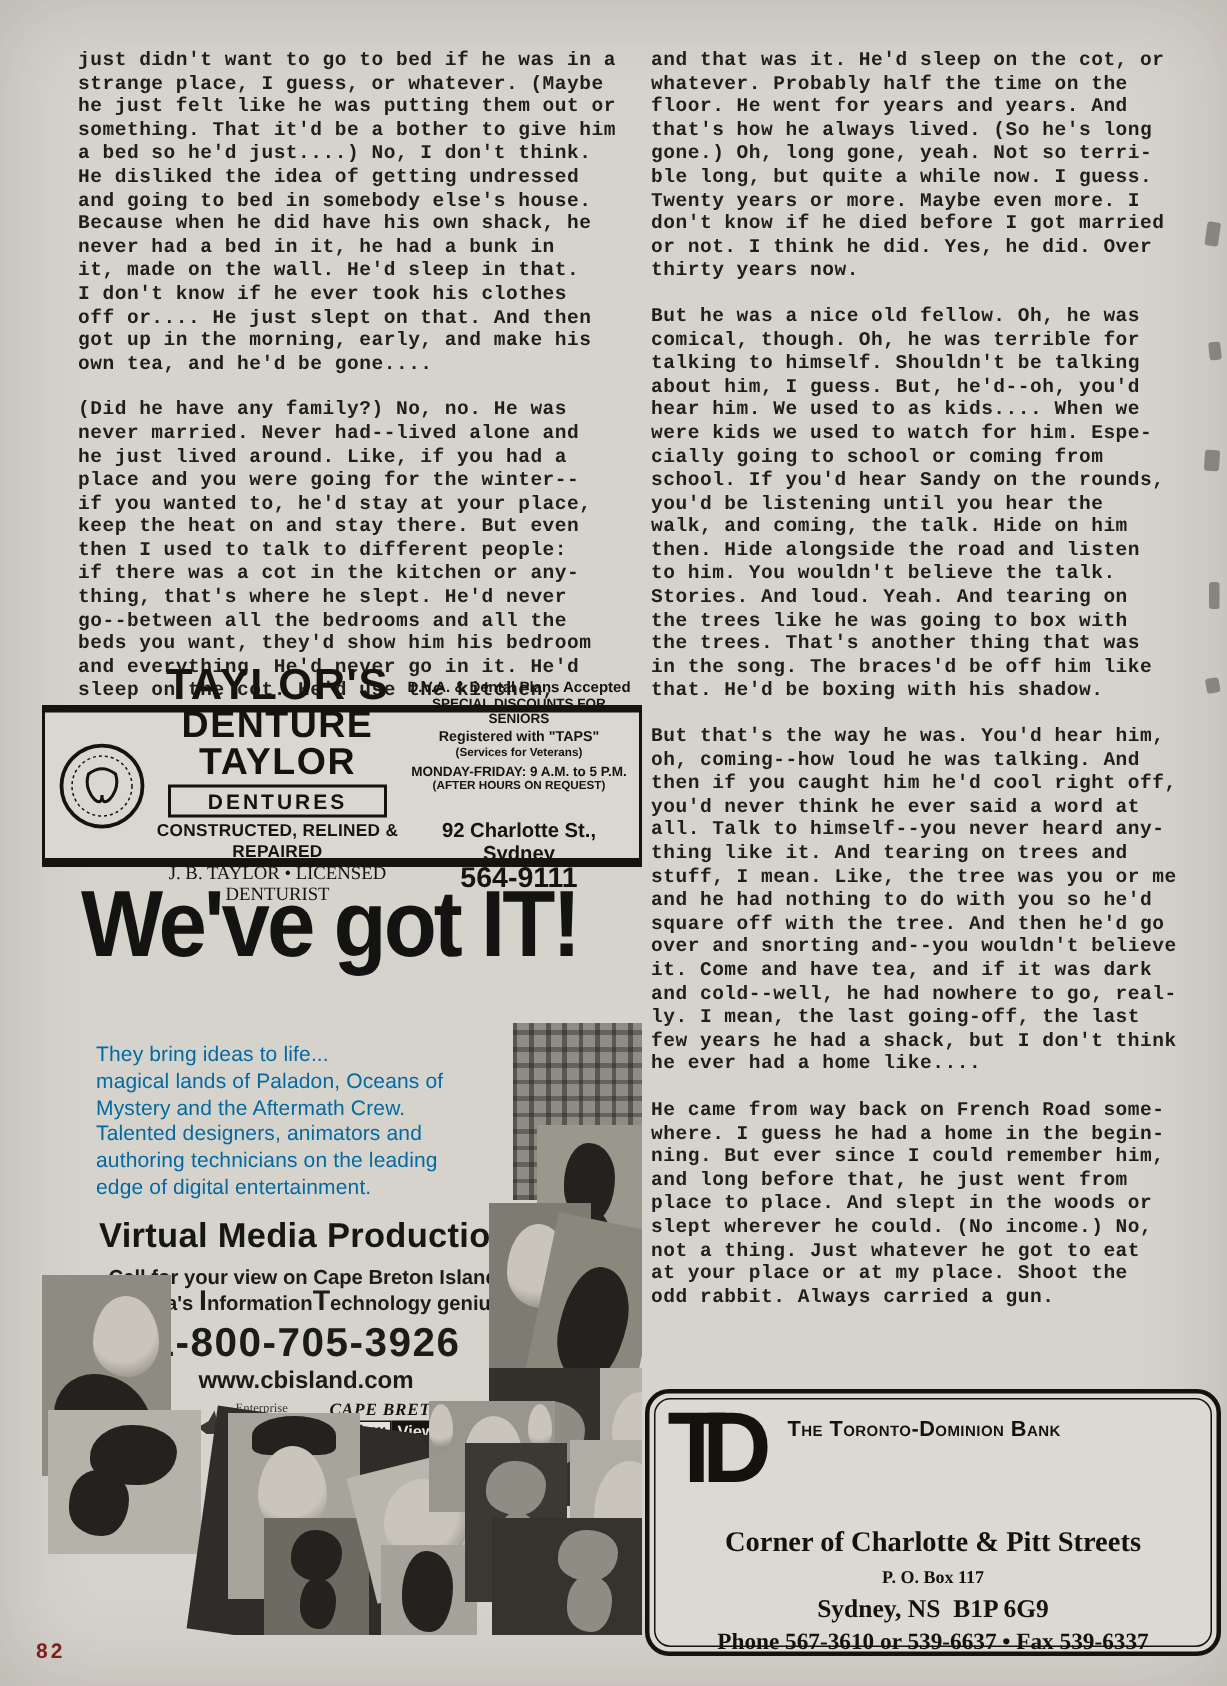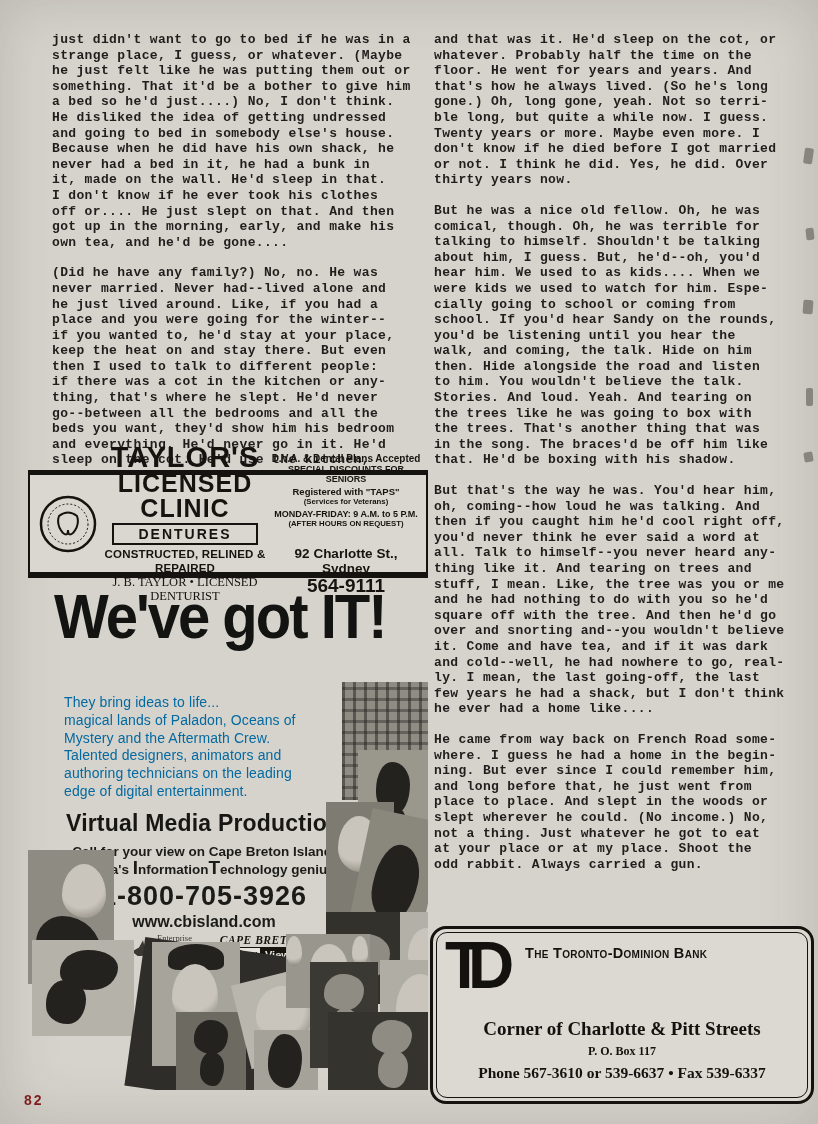--- a/index.html
+++ b/index.html
@@ -197,21 +197,21 @@
 
   <div id="taylor-ad">
     <svg class="seal" viewBox="0 0 60 60">
       <circle cx="30" cy="30" r="27" fill="none" stroke="#15130f" stroke-width="2.5"></circle>
       <circle cx="30" cy="30" r="20" fill="none" stroke="#15130f" stroke-width="1" stroke-dasharray="2,2"></circle>
       <circle cx="30" cy="30" r="27" fill="none" stroke="#15130f" stroke-width="1" stroke-dasharray="1,3"></circle>
       <path d="M21 22 q9 -7 18 0 q3 9 -4 17 q-5 4 -5 -3 q0 7 -5 3 q-7 -8 -4 -17z" fill="none" stroke="#15130f" stroke-width="2"></path>
     </svg>
     <div class="taylor-center">
       <div class="taylor-name">TAYLOR'S</div>
-      <div class="taylor-line2">LICENSED CLINIC</div>
+      <div class="taylor-line2">DENTURE TAYLOR</div>
       <div class="dentures-box">DENTURES</div>
       <div class="taylor-sub1">CONSTRUCTED, RELINED &amp; REPAIRED</div>
       <div class="taylor-sub2">J. B. TAYLOR • LICENSED DENTURIST</div>
     </div>
     <div class="taylor-right">
       <div class="tr-l1">D.V.A. &amp; Dental Plans Accepted</div>
       <div class="tr-l2">SPECIAL DISCOUNTS FOR SENIORS</div>
       <div class="tr-l3">Registered with "TAPS"</div>
       <div class="tr-l4">(Services for Veterans)</div>
       <div class="tr-l5">MONDAY-FRIDAY: 9 A.M. to 5 P.M.</div>
@@ -335,20 +335,21 @@
     </div>
   </div>
 
   <div id="td-ad">
     <div class="inner"></div>
     <div class="td-logo"><span>T</span><span class="d">D</span></div>
     <div class="td-bankname">The Toronto-Dominion Bank</div>
     <div class="td-lines">
       <div class="td-a1">Corner of Charlotte &amp; Pitt Streets</div>
       <div class="td-a2">P. O. Box 117</div>
+      <div class="td-a3">Sydney, NS  B1P 6G9</div>
       <div class="td-a4">Phone 567-3610 or 539-6637  •  Fax 539-6337</div>
     </div>
   </div>
 
   <div id="page-number">82</div>
 
   <div>
     <div class="smudge" style="left:804px;top:148px;width:9px;height:16px;transform:rotate(8deg);"></div>
     <div class="smudge" style="left:806px;top:228px;width:8px;height:12px;transform:rotate(-6deg);"></div>
     <div class="smudge" style="left:803px;top:300px;width:10px;height:14px;transform:rotate(4deg);"></div>

